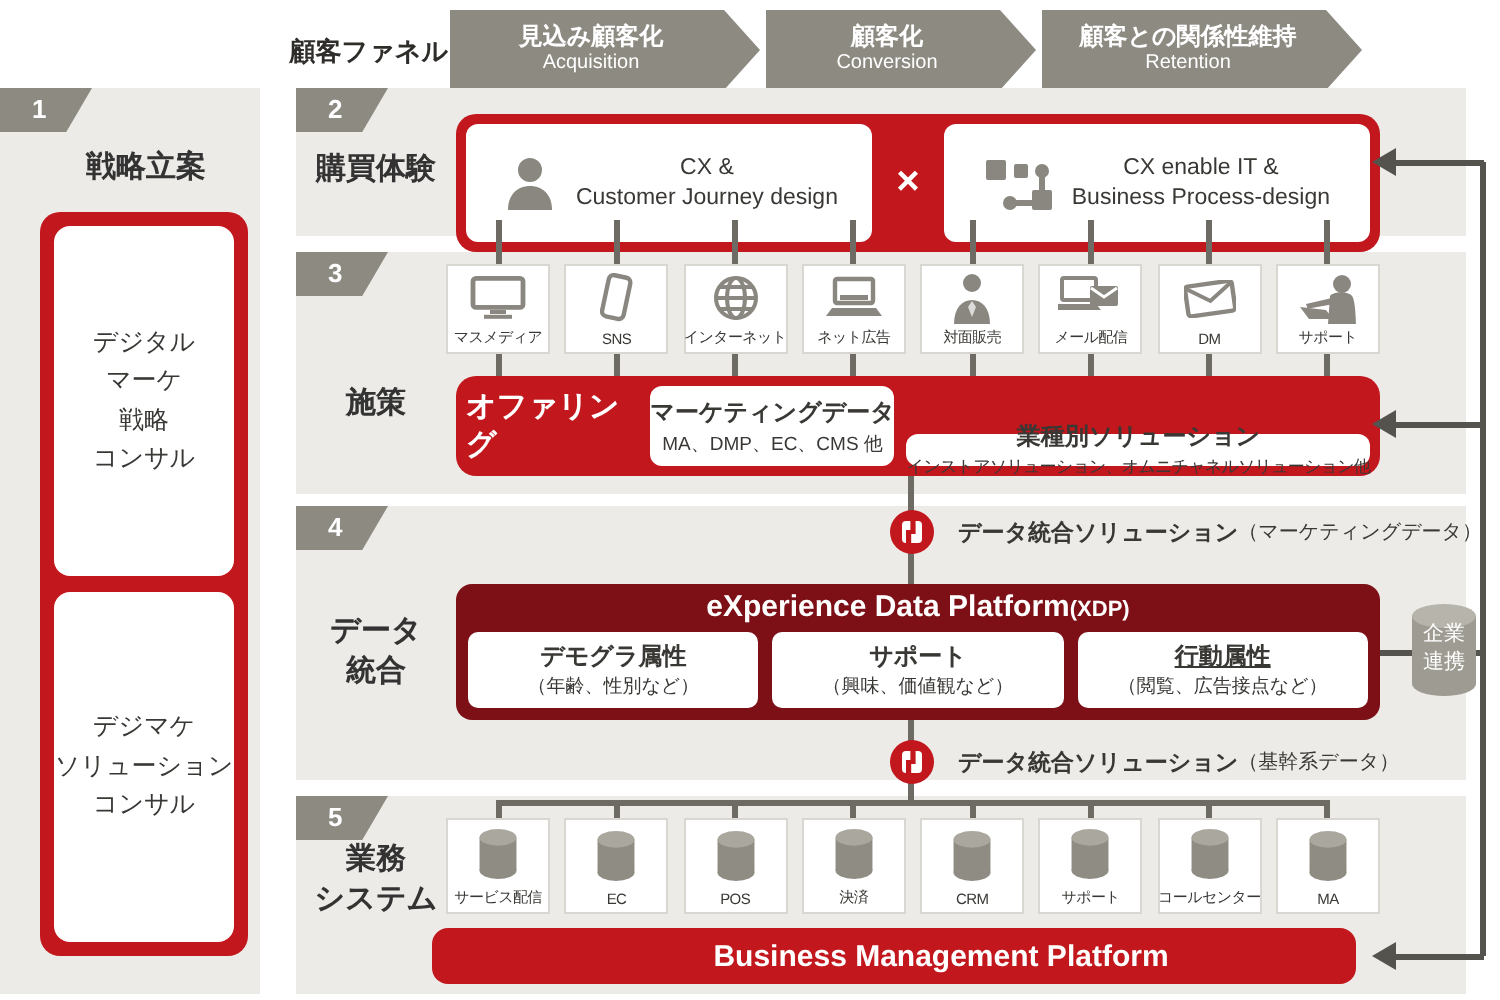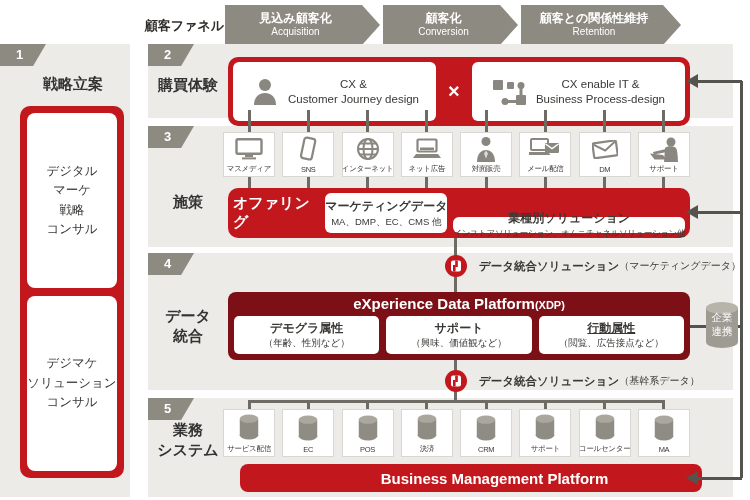--- a/index.html
+++ b/index.html
@@ -308,21 +308,21 @@
         <span class="icon-wrap">
             <svg width="24" height="28" viewBox="0 0 26 30">
               <ellipse cx="13" cy="24" rx="10" ry="4.5" fill="#8f8c84"></ellipse>
               <rect x="3" y="6" width="20" height="18" fill="#8f8c84"></rect>
               <ellipse cx="13" cy="6" rx="10" ry="4.5" fill="#aaa79e"></ellipse>
             </svg>
           </span>
         <span class="cell-label">MA</span>
       </div>
     </div>
-    <div class="red-box" style="position:absolute;left:92px;top:66px;width:462px;height:28px;border-radius:8px;display:flex;align-items:center;justify-content:center;color:#fff;font-weight:bold;font-size:15px;padding-left:47px;">Business Management Platform</div>
+    <div class="red-box" style="position:absolute;left:68px;top:66px;width:462px;height:28px;border-radius:8px;display:flex;align-items:center;justify-content:center;color:#fff;font-weight:bold;font-size:15px;padding-left:47px;">Business Management Platform</div>
   </div>
 
   <div class="vline" style="left:248px;top:110px;height:22px;"></div>
   <div class="vline" style="left:307px;top:110px;height:22px;"></div>
   <div class="vline" style="left:366px;top:110px;height:22px;"></div>
   <div class="vline" style="left:425px;top:110px;height:22px;"></div>
   <div class="vline" style="left:485px;top:110px;height:22px;"></div>
   <div class="vline" style="left:544px;top:110px;height:22px;"></div>
   <div class="vline" style="left:603px;top:110px;height:22px;"></div>
   <div class="vline" style="left:662px;top:110px;height:22px;"></div>

